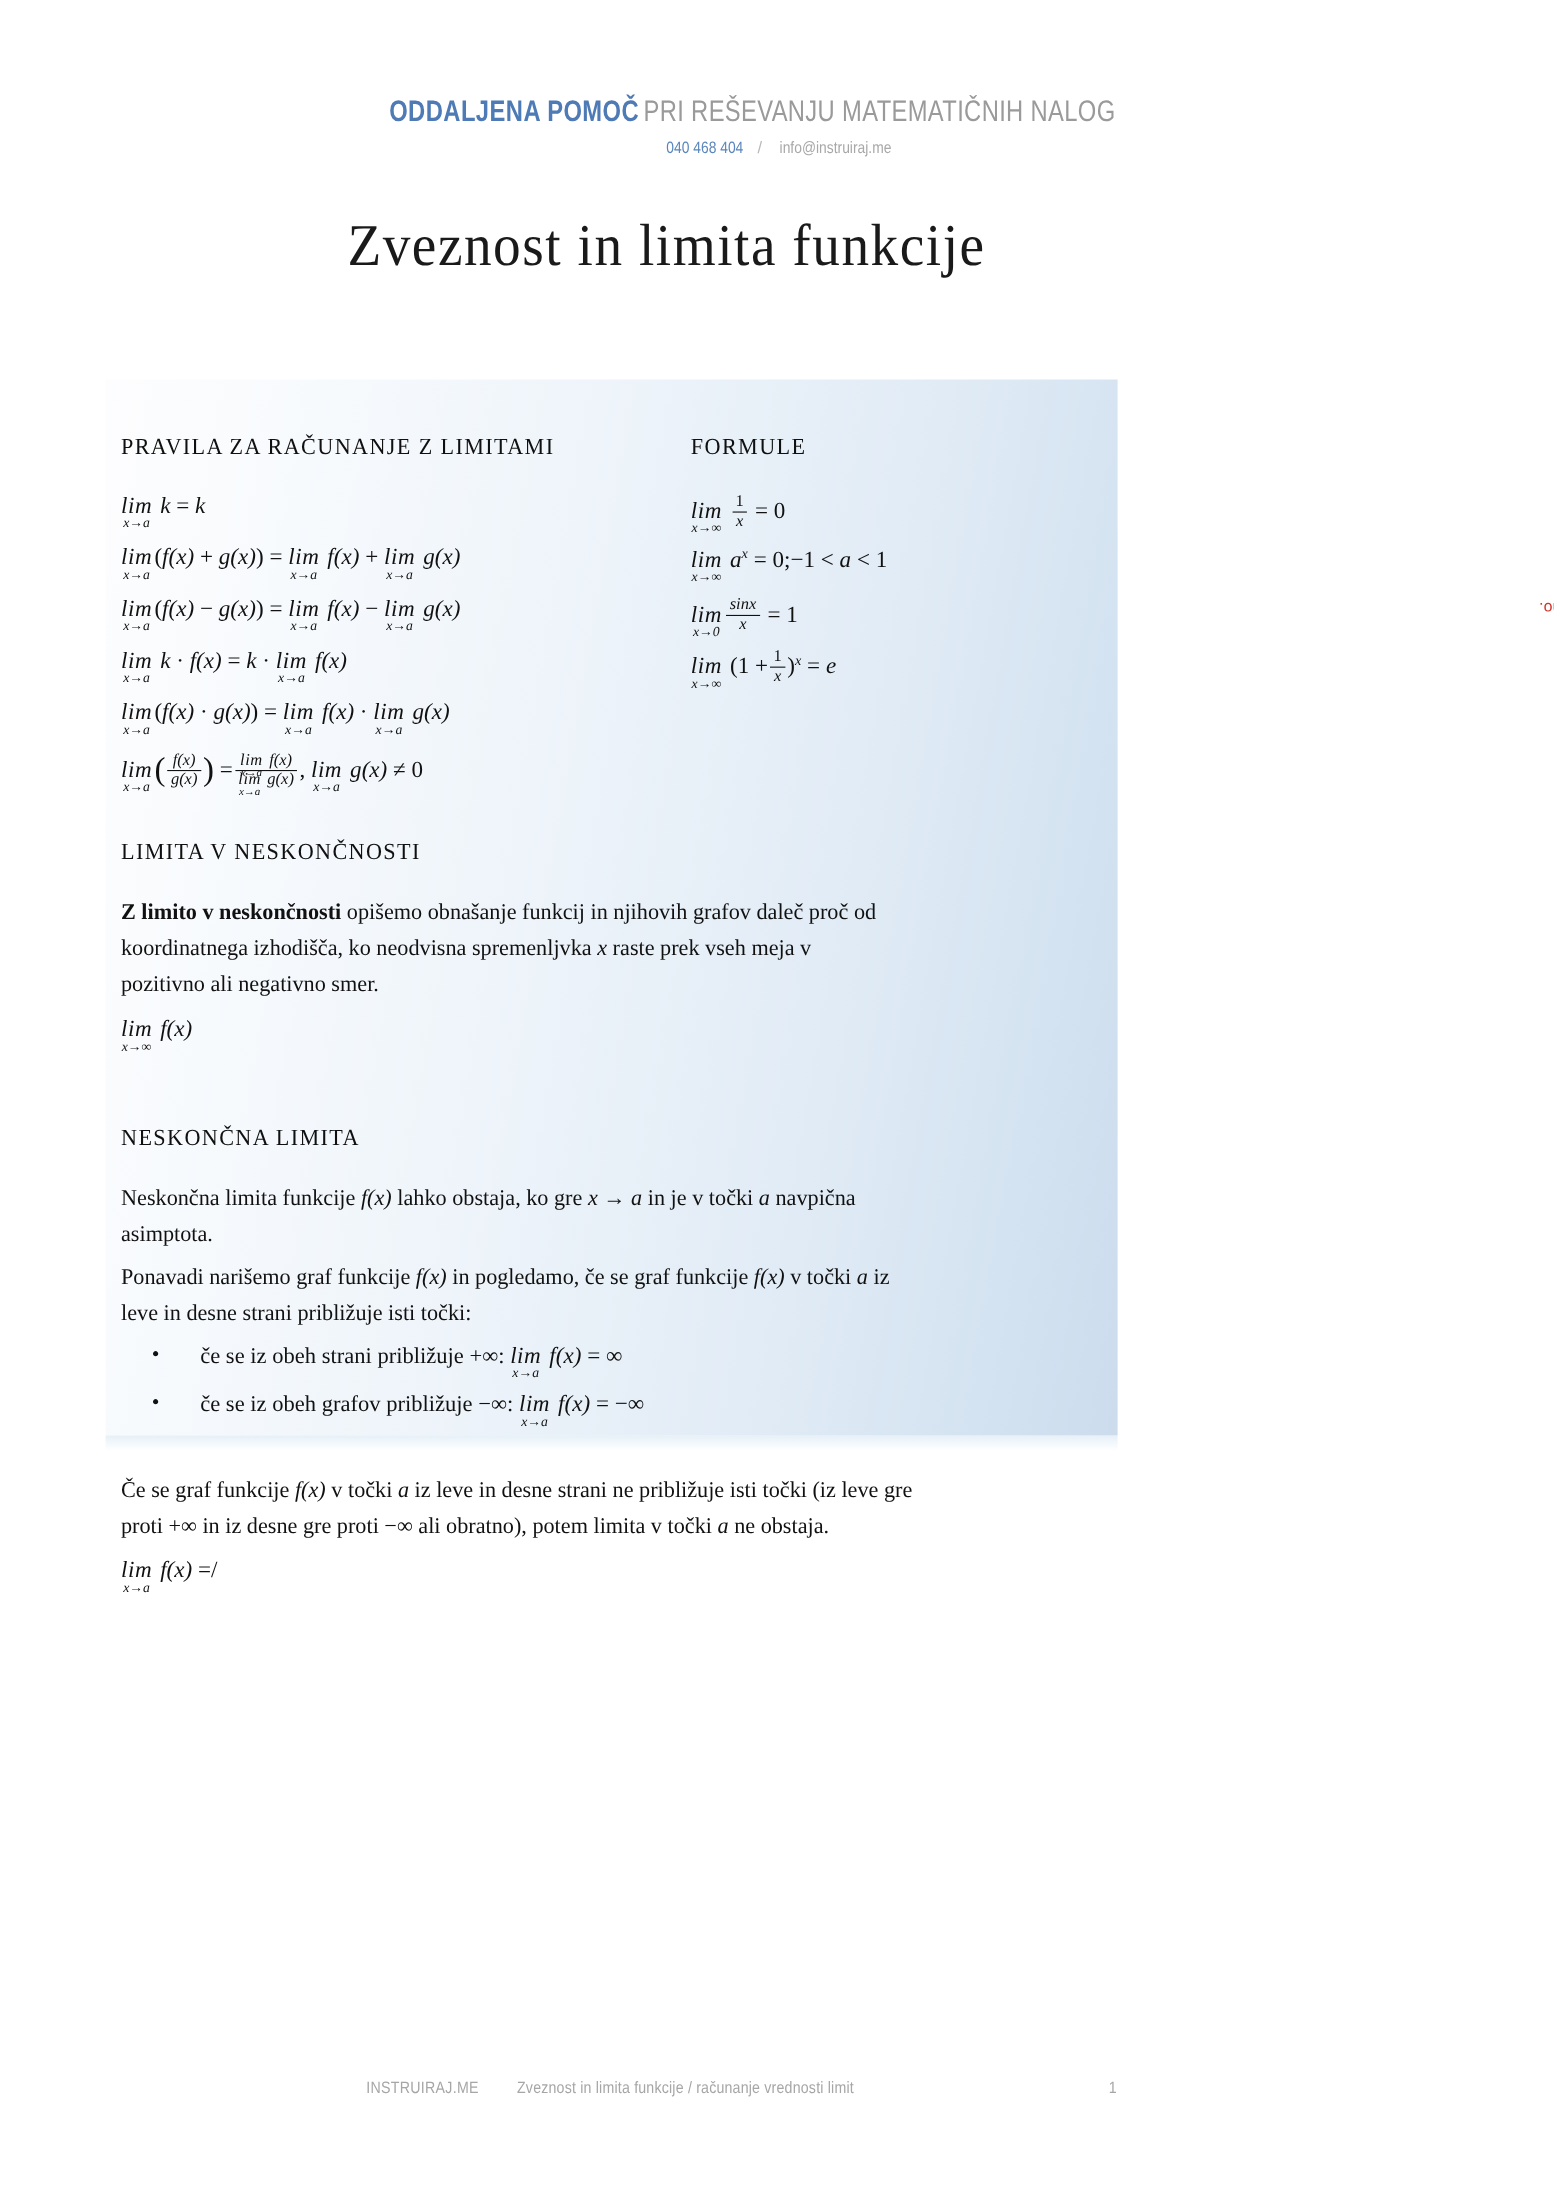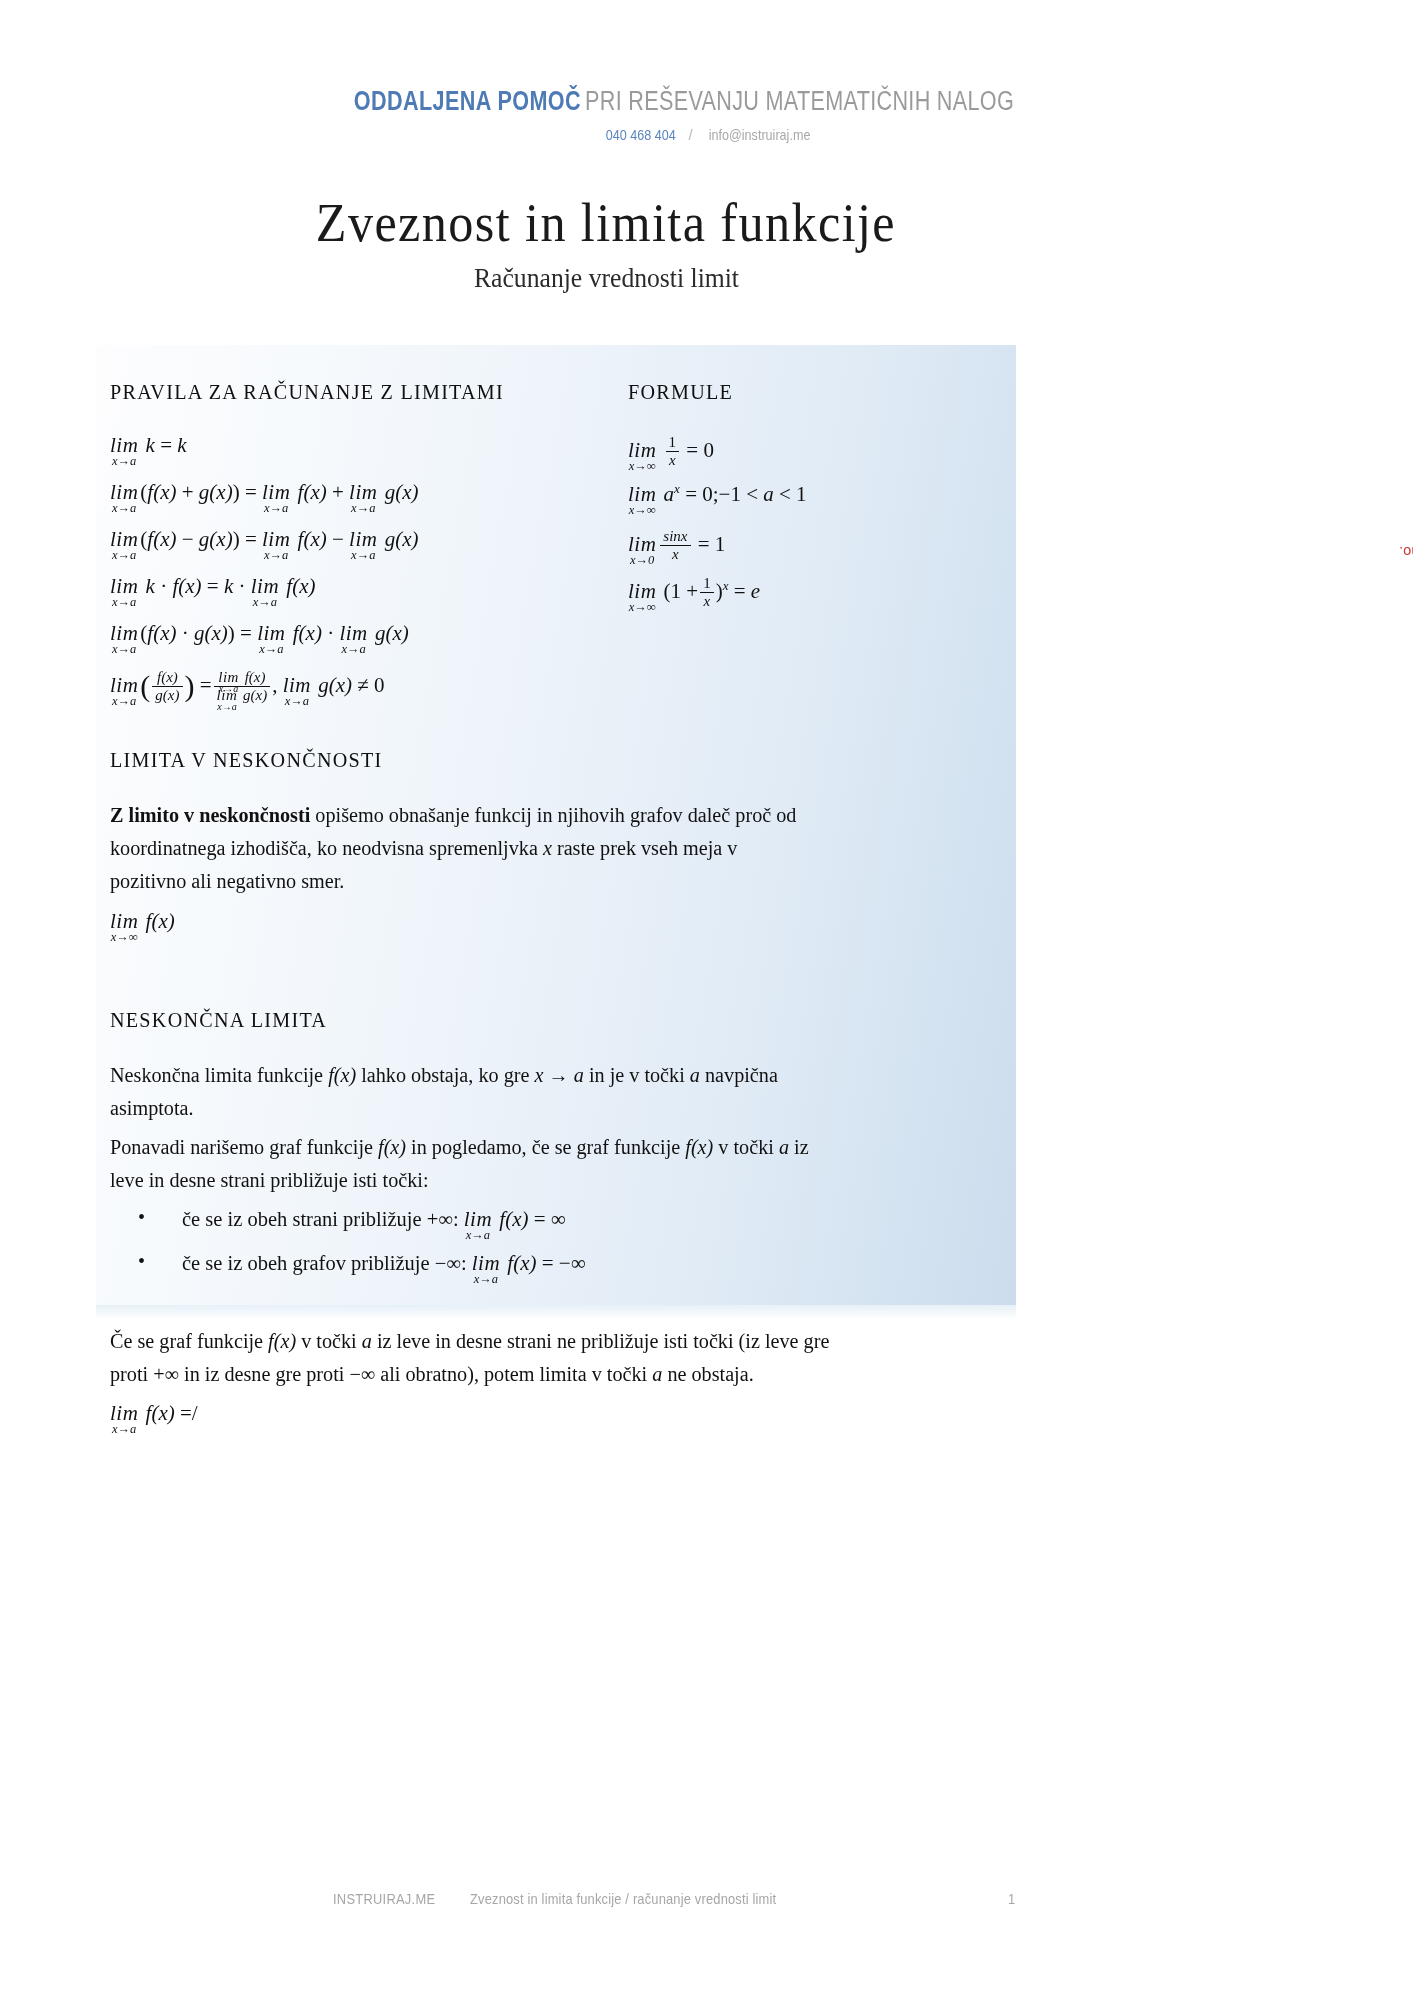--- a/index.html
+++ b/index.html
@@ -100,21 +100,21 @@
     top: 1305px;
     width: 920px;
     height: 14px;
     background: linear-gradient(to bottom, rgba(210,228,242,0.55), rgba(255,255,255,0));
   }
 
   
   .content {
     position: absolute;
     left: 110px;
-    top: 380px;
+    top: 394px;
     width: 900px;
   }
 
   h2.sec-head {
     font-family: "Liberation Serif", serif;
     font-size: 21px;
     font-weight: normal;
     letter-spacing: 1.3px;
     color: #101010;
     margin: 0;
@@ -292,21 +292,20 @@
   <div class="brand-line">
     <span class="brand-strong">ODDALJENA POMOČ</span><span class="brand-rest">PRI REŠEVANJU MATEMATIČNIH NALOG</span>
   </div>
   <div class="contact-line">
     <span class="contact-phone">040 468 404</span><span class="contact-sep">/</span><span class="contact-mail">info@instruiraj.me</span>
   </div>
 </div>
 
 <div class="title-block">
   <div><span class="doc-title">Zveznost in limita funkcije</span></div>
-  <div><span class="doc-subtitle">Računanje vrednosti limit</span></div>
 </div>
 
 <div class="panel"></div>
 <div class="panel-fade"></div>
 
 <div class="content">
 
   <div class="cols" style="height:320px;">
 
     <div class="col-left">

